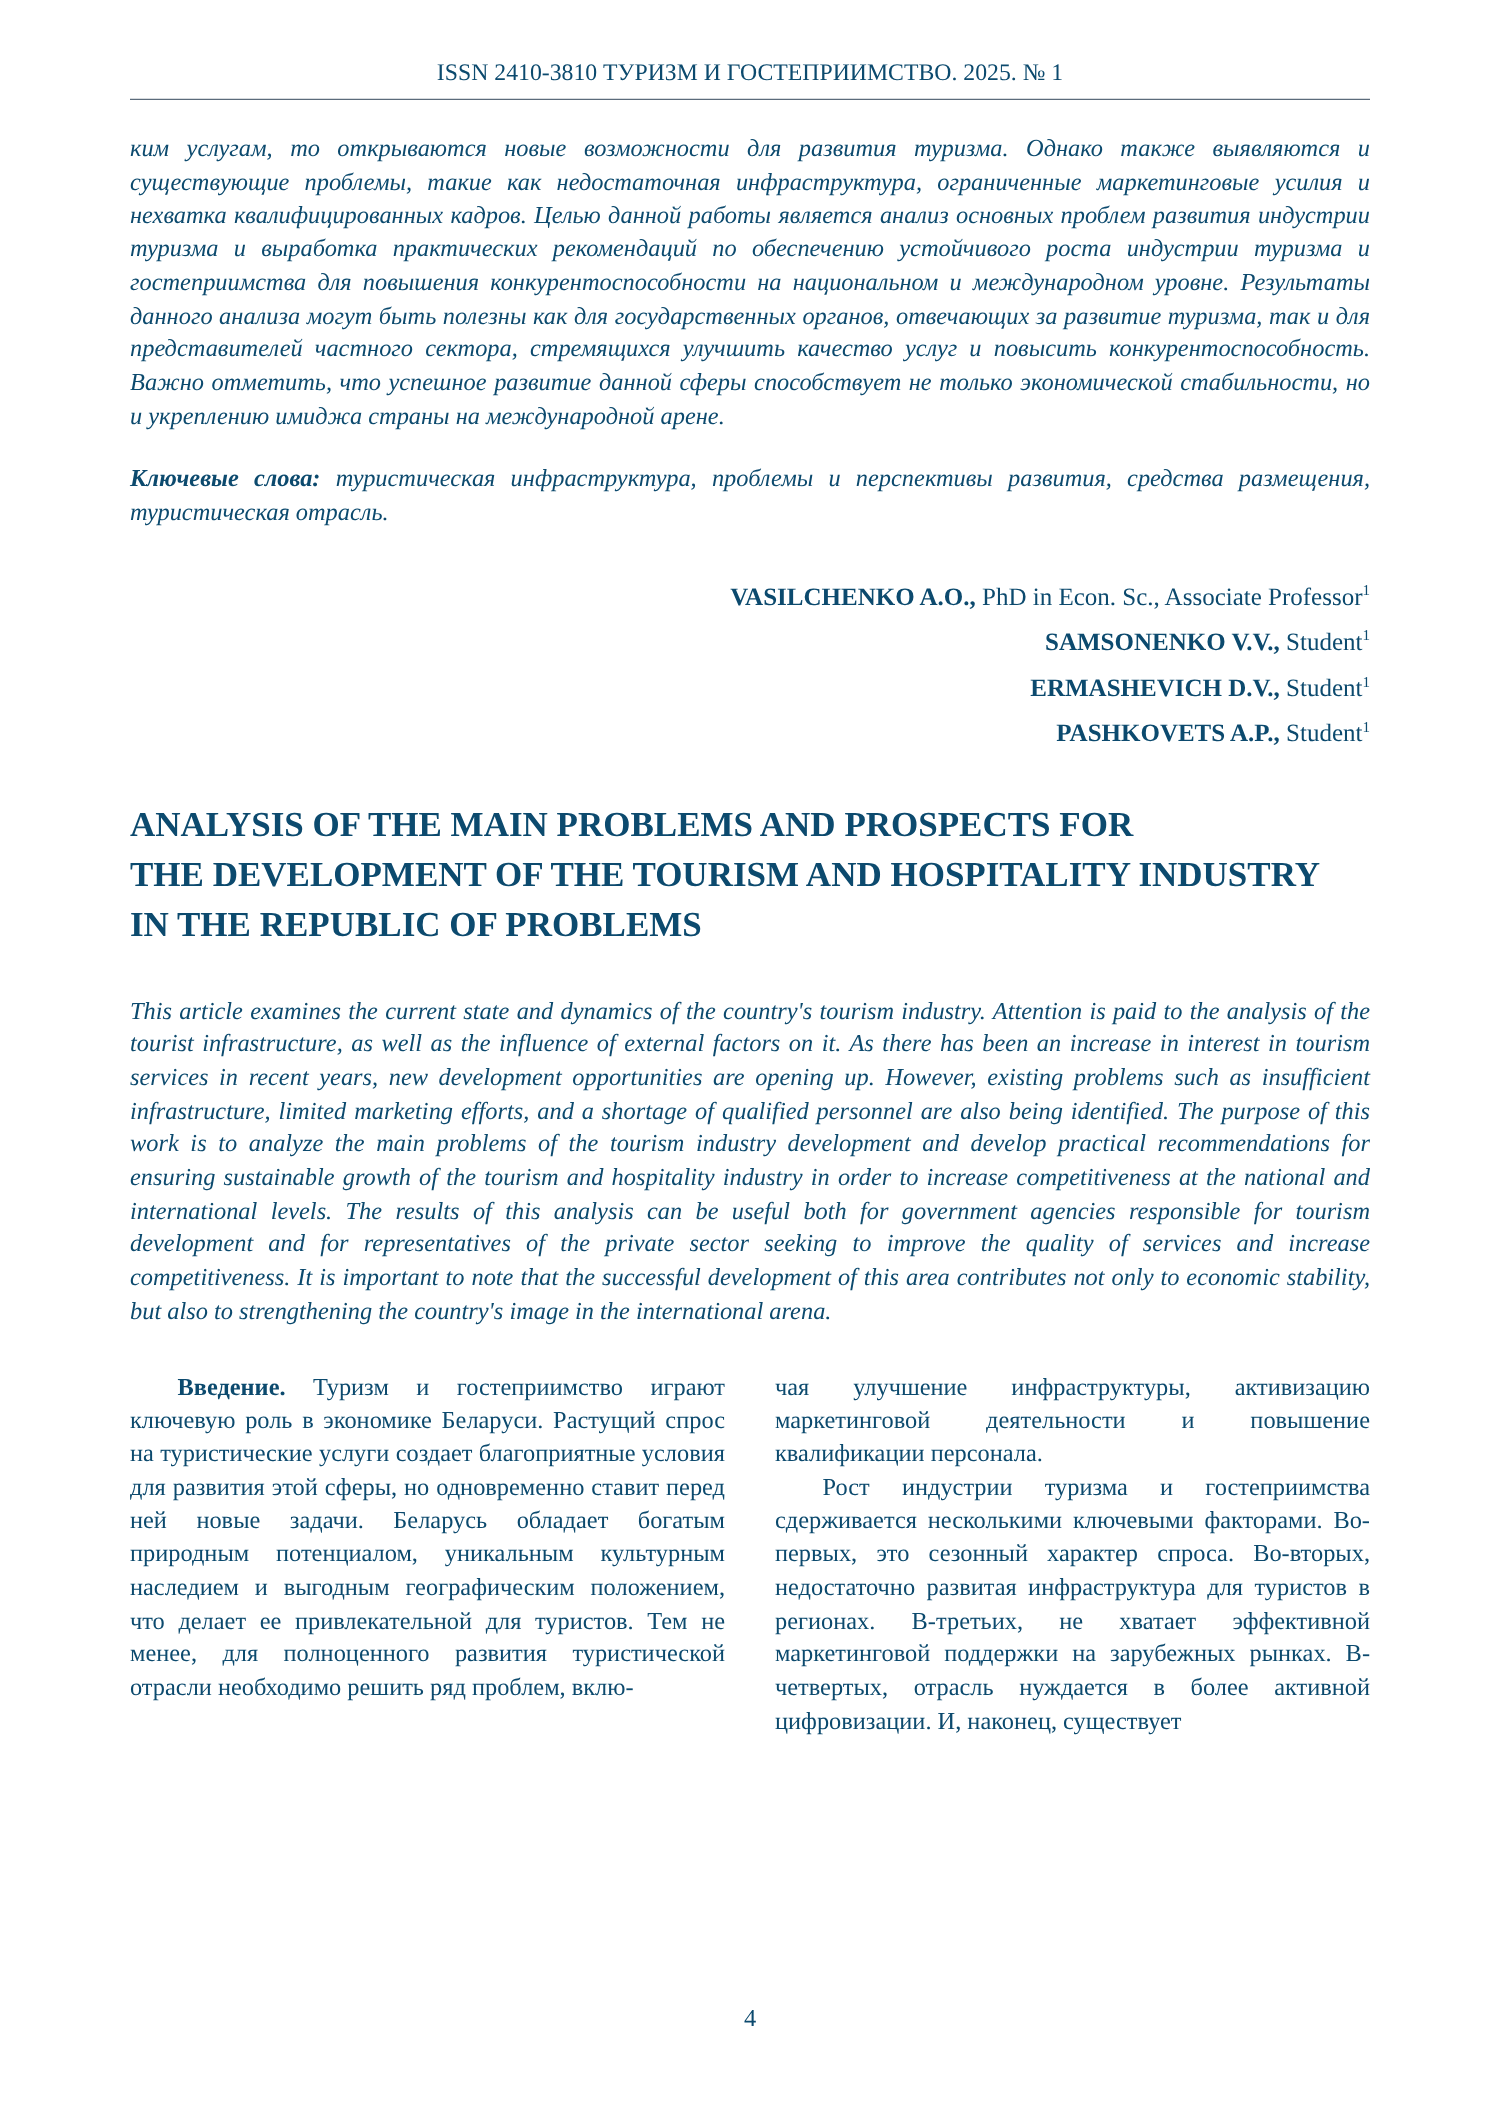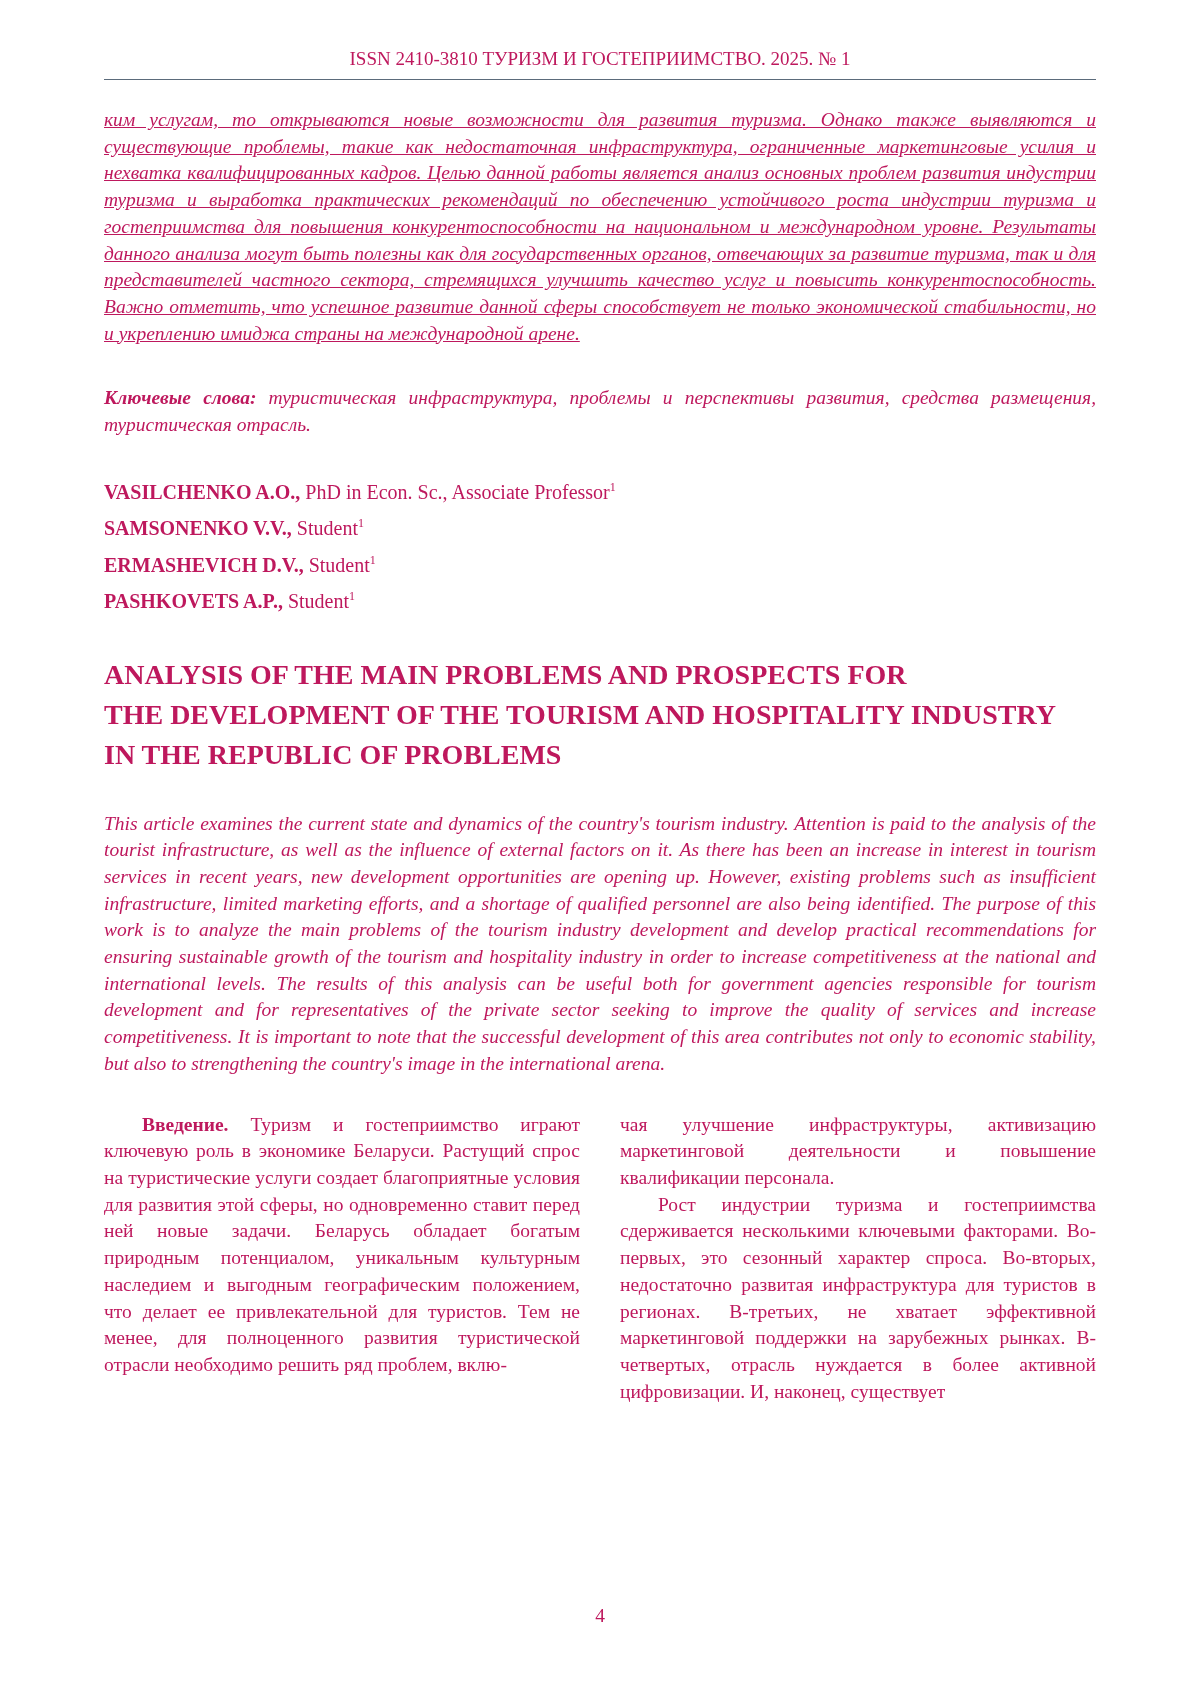--- a/index.html
+++ b/index.html
@@ -5,38 +5,38 @@
   html, body { margin: 0; padding: 0; background: #ffffff; }
   .page {
     position: relative;
     width: 1200px;
     height: 1698px;
     margin: 0 auto;
     background: #ffffff;
     box-sizing: border-box;
     padding: 46px 104px 0 104px;
     font-family: "Liberation Serif", "DejaVu Serif", serif;
-    color: #be185d;
+    color: #0c4a6e;
     font-size: 19.5px;
     line-height: 1.37;
   }
   .page-header {
     text-align: center;
     font-size: 19px;
     padding-bottom: 7px;
     border-bottom: 1px solid #5b6b7b;
     margin-bottom: 27px;
   }
   p { margin: 0; }
   .justify { text-align: justify; }
   .italic { font-style: italic; }
   .bold-italic { font-style: italic; font-weight: bold; }
-  .ru-abstract { margin-bottom: 38px; text-decoration: underline; }
+  .ru-abstract { margin-bottom: 24px; }
   .ru-keywords { margin-bottom: 40px; }
-  .authors { margin-bottom: 40px; font-size: 20px; }
+  .authors { margin-bottom: 40px; font-size: 20px; text-align: right; }
   .author-row { margin-bottom: 9px; }
   .author-name { font-weight: bold; }
   sup { font-size: 12px; line-height: 0; }
   .affiliation { font-size: 19.5px; }
   .article-title {
     font-weight: bold;
     font-size: 28px;
     line-height: 1.42;
     margin: 0 0 36px 0;
   }

